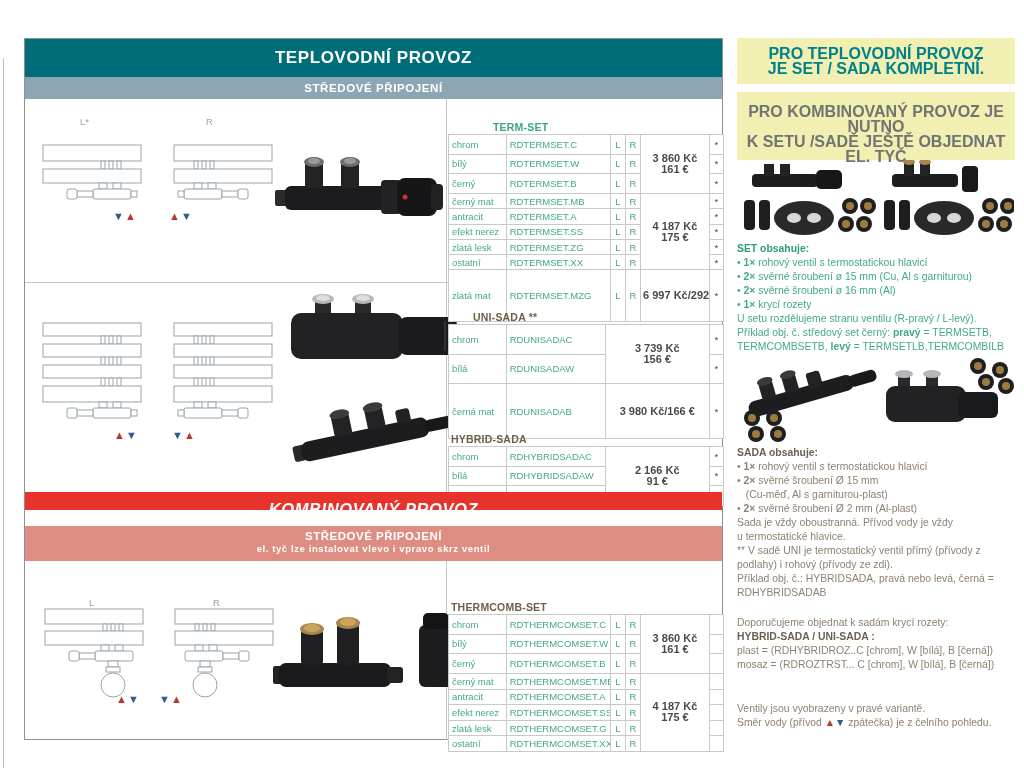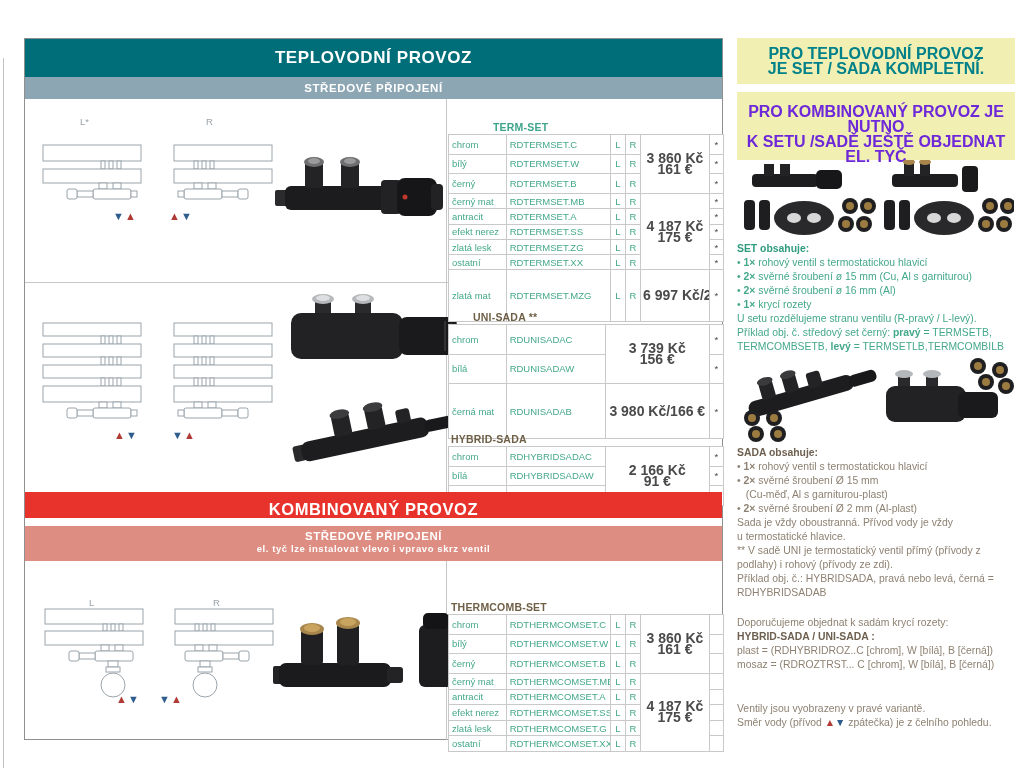--- a/index.html
+++ b/index.html
@@ -5,46 +5,46 @@
   html,body{margin:0;padding:0;}
   body{width:1024px;height:768px;background:#fff;font-family:"Liberation Sans","DejaVu Sans",sans-serif;}
   .page{position:relative;width:1024px;height:768px;background:#fff;overflow:hidden;}
   .page-edge{position:absolute;left:3px;top:58px;width:1px;height:710px;background:#c2c2c2;}
 
   
   .left-block{position:absolute;left:24px;top:38px;width:699px;height:702px;border:1px solid #8f8f8f;background:#fff;box-sizing:border-box;}
   .hdr{position:absolute;left:0;width:100%;text-align:center;color:#fff;font-weight:bold;letter-spacing:.6px;}
   .hdr-teal{top:0;height:38px;line-height:38px;font-size:17px;background:#006E78;}
   .hdr-sub{top:38px;height:22px;line-height:22px;font-size:11.5px;background:#8CA6B4;}
-  .hdr-red{top:453px;height:26px;line-height:34px;font-size:16.5px;background:#E8332C;}
+  .hdr-red{top:453px;height:18px;line-height:34px;font-size:16.5px;background:#E8332C;font-style:italic;}
   .hdr-salmon{top:487px;height:35px;background:#DE8D82;line-height:normal;}
   .hdr-salmon .l1{display:block;font-size:11.5px;font-weight:bold;margin-top:4px;letter-spacing:.5px;}
   .hdr-salmon .l2{display:block;font-size:9.5px;font-weight:bold;margin-top:1px;}
   .vline{position:absolute;width:1px;background:#c6c6c6;}
   .hline{position:absolute;left:0;top:243px;width:100%;height:1px;background:#c6c6c6;}
 
   .diagram-label{position:absolute;font-size:9.5px;color:#9aa4ab;}
   .draw rect,.draw circle{fill:#fff;stroke:#9AA4AB;stroke-width:1;}
   .arrows{position:absolute;font-size:11px;letter-spacing:1px;line-height:10px;}
   .a-red{color:#B03A34;} .a-blue{color:#2E5D8E;}
 
   .tbl-title{position:absolute;font-size:10.5px;font-weight:bold;letter-spacing:.2px;}
   .t-green{color:#3FA48C;margin-left:42px;} .t-brown{color:#6F5F46;}
   table.tbl{position:absolute;border-collapse:collapse;table-layout:fixed;background:#fff;}
   .tbl td{border:1px solid #c9c9c9;font-size:9.5px;color:#44A88B;padding:0 3px;overflow:hidden;white-space:nowrap;}
   .tbl td.lr{text-align:center;padding:0;}
   .tbl td.star{text-align:center;color:#4a4a4a;padding:0;}
-  .tbl td.price{color:#4a4a4a;font-weight:bold;text-align:center;font-size:14px;line-height:11px;padding:18px 2px;}
+  .tbl td.price{color:#4a4a4a;font-weight:bold;text-align:center;font-size:11px;line-height:11px;padding:18px 2px;}
   .tbl tr.gsep td{border-top:1px solid #959595;}
   .tbl-term td{height:14.3px;} .tbl-uni td{height:18px;} .tbl-hyb td{height:14.3px;} .tbl-thc td{height:14.6px;}
 
   
   .ybox{position:absolute;left:737px;width:278px;background:#F1F0B2;text-align:center;font-weight:bold;font-size:16px;line-height:15px;}
   .ybox-hot{top:38px;height:46px;color:#008089;padding-top:8px;box-sizing:border-box;}
-  .ybox-combi{top:92px;height:68px;color:#6d28d9;padding-top:12px;box-sizing:border-box;}
+  .ybox-combi{top:92px;height:68px;color:#737373;padding-top:12px;box-sizing:border-box;}
   .txtblock{position:absolute;left:737px;width:290px;font-size:10.4px;line-height:14px;}
   .txtblock .ln{white-space:nowrap;}
   .green-txt{color:#44A88B;}
   .taupe-txt{color:#8E8172;}
   .txtblock .hd{font-weight:bold;}
   .green-txt .hd{color:#2F9B7F;}
   .taupe-txt .hd{color:#6E6050;}
   .item::before{content:"• ";}
   .item.noblt::before{content:"\00a0\00a0\00a0";}
   .photo{position:absolute;}

